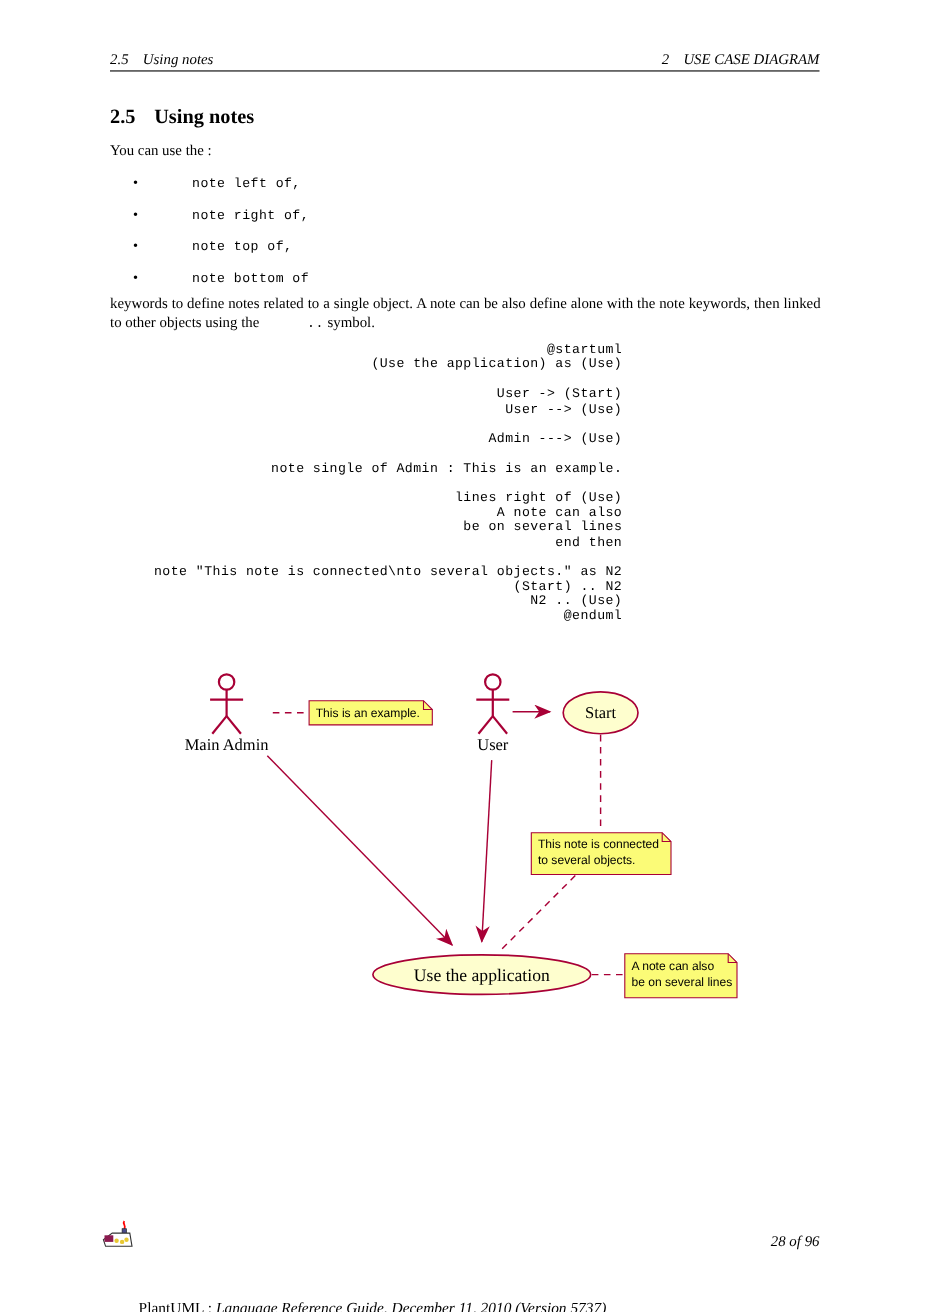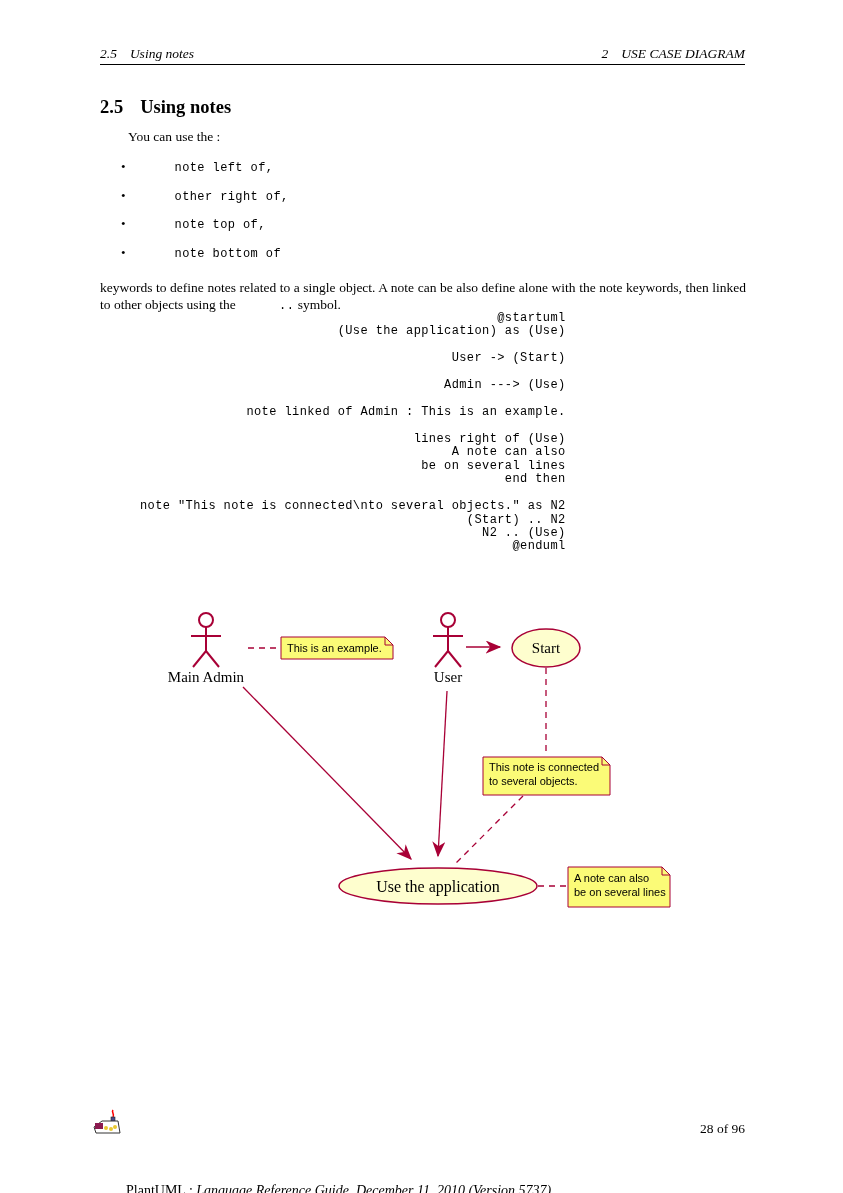--- a/index.html
+++ b/index.html
@@ -11,49 +11,49 @@
   
   .running-left  { position:absolute; left:100px; top:46px; font-style:italic; font-size:13.5px; }
   .running-right { position:absolute; right:98px; top:46px; font-style:italic; font-size:13.5px; }
   .running-left span + span, .running-right span + span { margin-left:13px; }
   .header-rule { position:absolute; left:100px; top:64px; width:645px; height:1px; background:#000; }
 
   
   .section-heading { position:absolute; left:100px; top:97px; font-weight:bold; font-size:18.5px; }
   .section-heading .num { margin-right:17px; }
 
-  .intro { position:absolute; left:100px; top:129px; font-size:13.5px;margin-left:28px; }
+  .intro { position:absolute; left:100px; top:129px; font-size:13.5px; }
 
   .mono { font-family:"Liberation Mono", monospace; font-size:12px; letter-spacing:0.4px;padding-left:40px; }
 
   .bullet-item { position:absolute; left:121px; }
   .bullet-item .bullet { font-family:"Liberation Serif", serif; font-size:13px; margin-right:9px; }
 
-  .paragraph { position:absolute; left:100px; top:268px; width:646px; font-size:13.5px; line-height:16.6px; text-align:justify;margin-top:12px; }
+  .paragraph { position:absolute; left:100px; top:268px; width:646px; font-size:13.5px; line-height:16.6px; text-align:justify; }
 
   .code-block { position:absolute; left:100px; top:311px; }
   .code-line { height:13.45px; white-space:pre;text-align:right; }
 
   .diagram { position:absolute; left:160px; top:605px; }
 
   .uml .solid  { stroke:#A80036; stroke-width:1.3; fill:none; }
   .uml .dashed { stroke:#A80036; stroke-width:1.3; fill:none; stroke-dasharray:6,5; }
   .uml .actor-line { stroke:#A80036; stroke-width:2; fill:none; }
   .uml circle, .uml ellipse { stroke:#A80036; stroke-width:1.5; }
   .uml .note-shape { stroke:#A80036; stroke-width:1; }
   .uml .fold { fill:none; stroke:#A80036; stroke-width:1; }
   .shape-label { font-family:"Liberation Serif", serif; font-size:15px; fill:#000; }
   .shape-label.big { font-size:16px; }
   .note-text { font-family:"Liberation Sans", sans-serif; font-size:11px; fill:#000; }
 
   
   .footer-logo { position:absolute; left:92px; top:1108px; }
   .footer-text { position:absolute; left:126px; top:1183px; font-size:14px; }
   .footer-text .italic { font-style:italic; }
-  .footer-page { position:absolute; right:98px; top:1121px; font-size:13.5px; }
+  .footer-page { position:absolute; right:98px; top:1121px; font-size:13.5px;font-style:italic; }
 </style>
 </head>
 <body>
 
 <div>
   <div class="running-left">
     <span>2.5</span><span>Using notes</span>
   </div>
   <div class="running-right">
     <span>2</span><span>USE CASE DIAGRAM</span>
@@ -62,36 +62,37 @@
 </div>
 
 <div class="section-heading">
   <span class="num">2.5</span><span>Using notes</span>
 </div>
 
 <div class="intro">You can use the :</div>
 
 <div>
   <div class="bullet-item" style="top:157px"><span class="bullet">•</span><span class="mono">note left of,</span></div>
-  <div class="bullet-item" style="top:186px"><span class="bullet">•</span><span class="mono">other right of,</span></div>
+  <div class="bullet-item" style="top:186px"><span class="bullet">•</span><span class="mono">note right of,</span></div>
   <div class="bullet-item" style="top:214px"><span class="bullet">•</span><span class="mono">note top of,</span></div>
   <div class="bullet-item" style="top:243px"><span class="bullet">•</span><span class="mono">note bottom of</span></div>
 </div>
 
 <div class="paragraph"><span>keywords to define notes related to a single object. A note can be also define alone with the note keywords, then linked to other objects using the </span><span class="mono">..</span><span> symbol.</span></div>
 
 <div class="code-block mono">
   <div class="code-line">@startuml</div>
   <div class="code-line">(Use the application) as (Use)</div>
   <div class="code-line"></div>
   <div class="code-line">User -&gt; (Start)</div>
+  <div class="code-line">User --&gt; (Use)</div>
   <div class="code-line"></div>
   <div class="code-line">Admin ---&gt; (Use)</div>
   <div class="code-line"></div>
-  <div class="code-line">note linked of Admin : This is an example.</div>
+  <div class="code-line">note single of Admin : This is an example.</div>
   <div class="code-line"></div>
   <div class="code-line">lines right of (Use)</div>
   <div class="code-line">  A note can also</div>
   <div class="code-line">  be on several lines</div>
   <div class="code-line">end then</div>
   <div class="code-line"></div>
   <div class="code-line">note "This note is connected\nto several objects." as N2</div>
   <div class="code-line">(Start) .. N2</div>
   <div class="code-line">N2 .. (Use)</div>
   <div class="code-line">@enduml</div>

